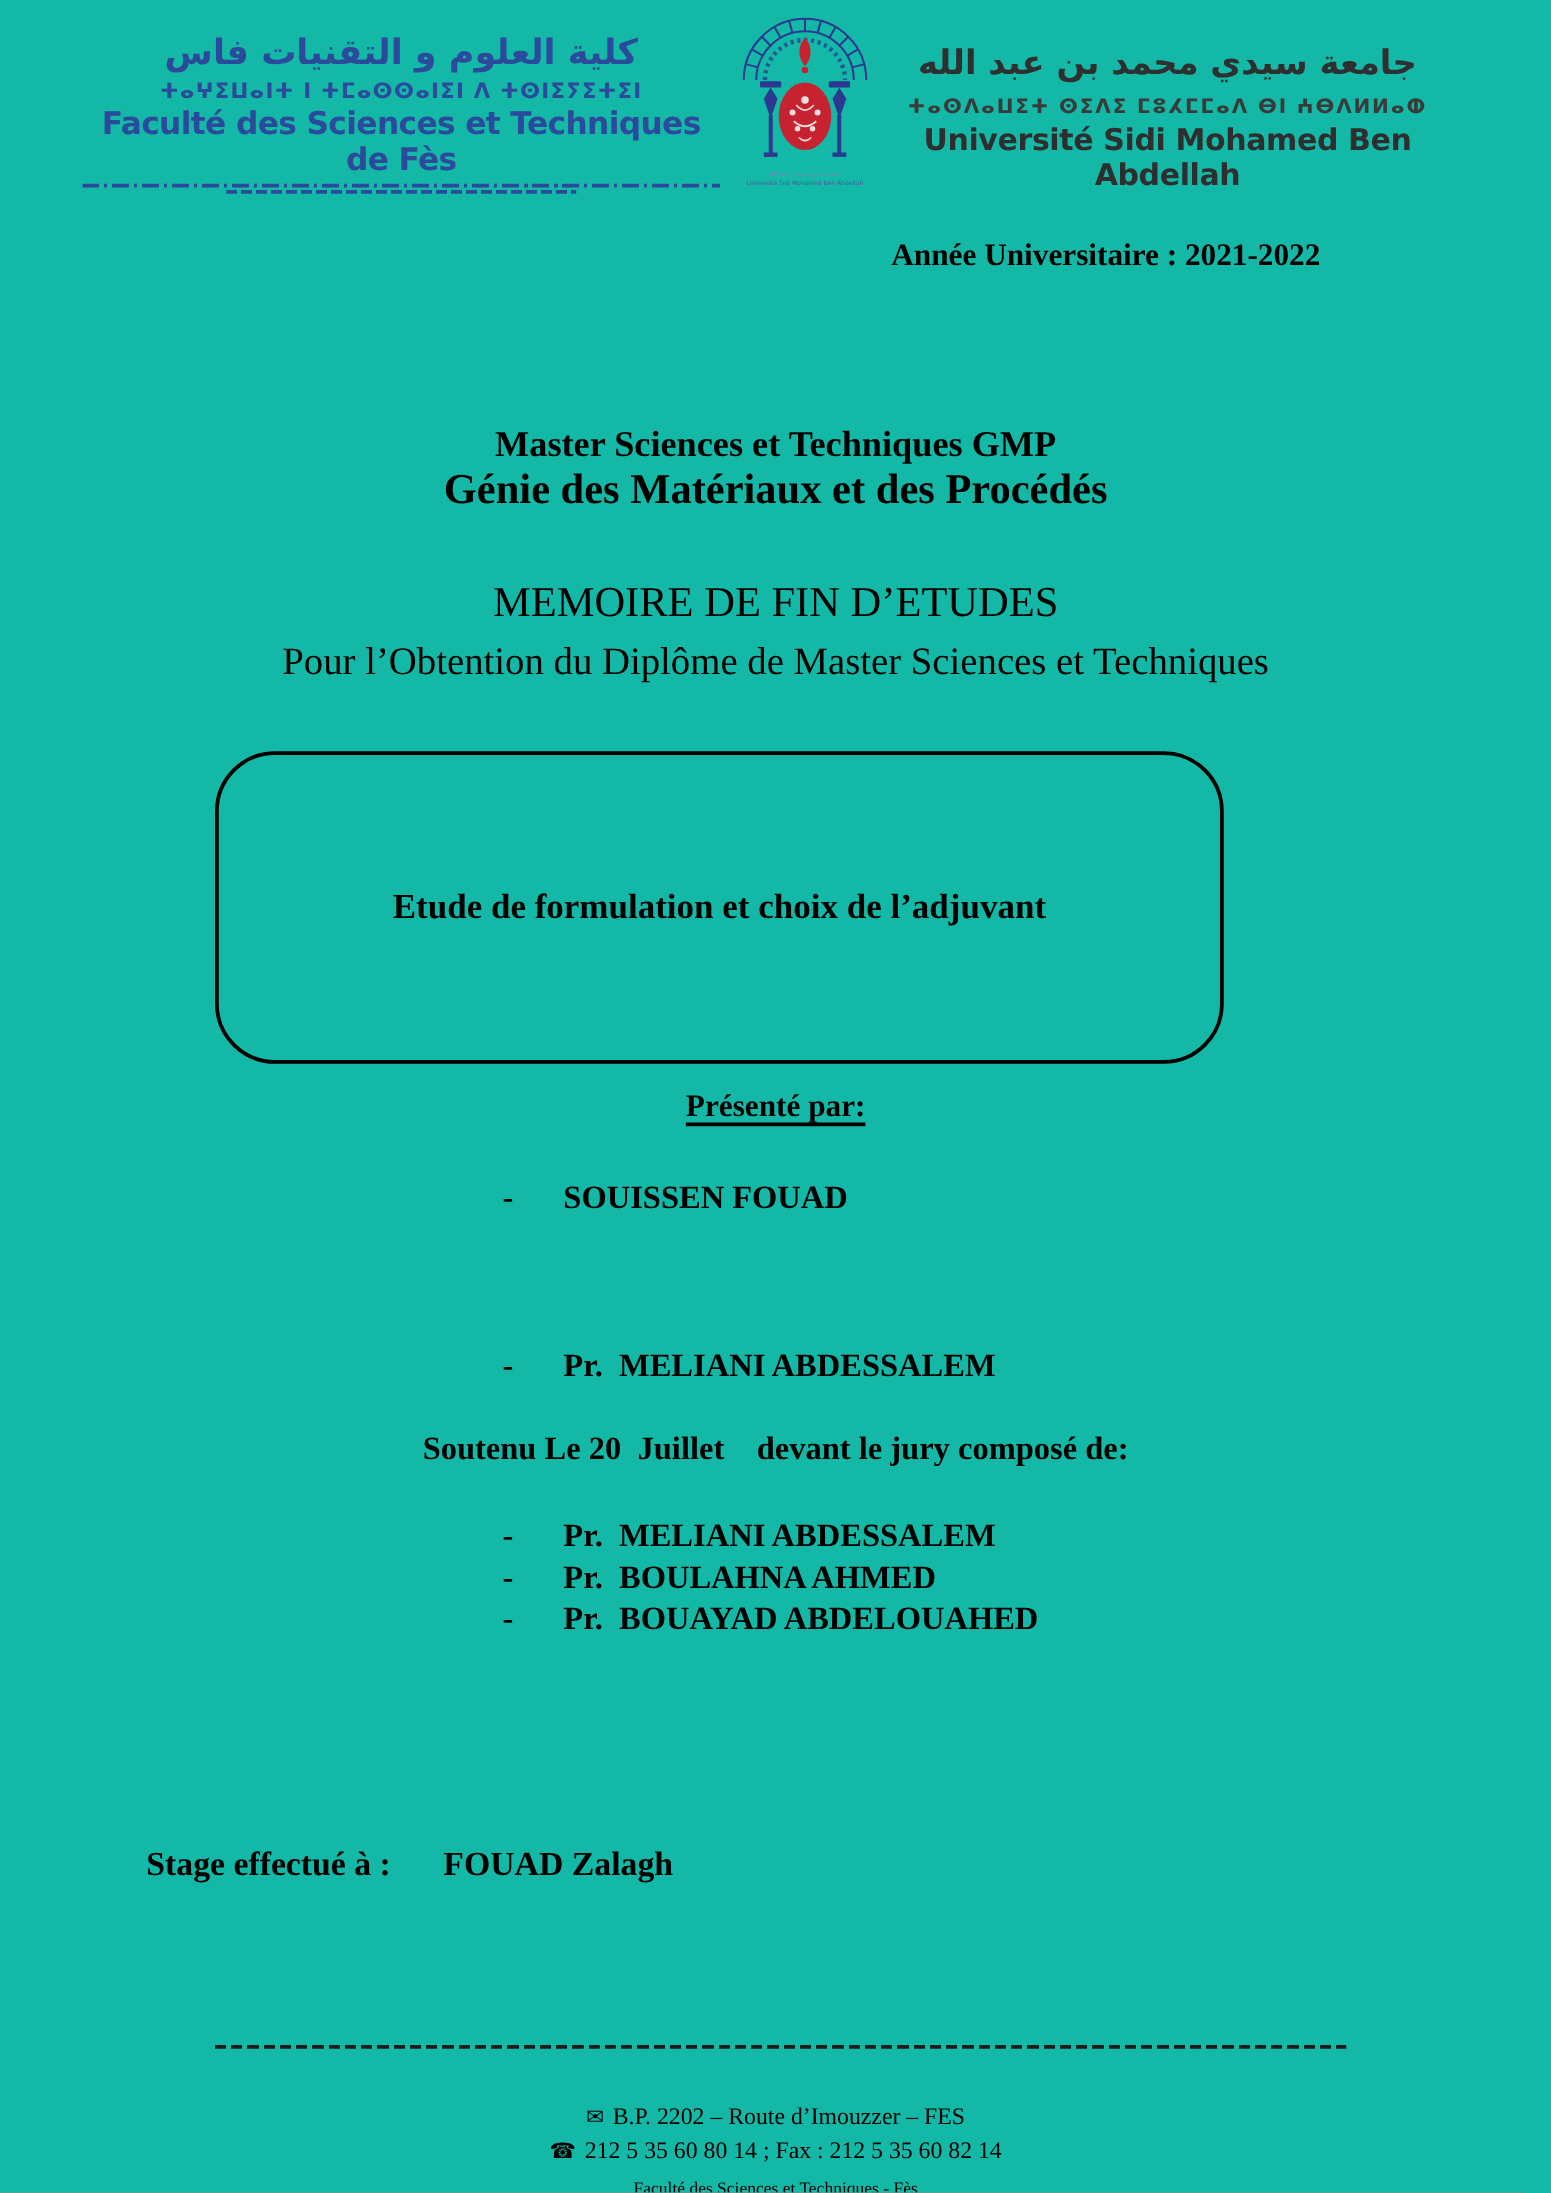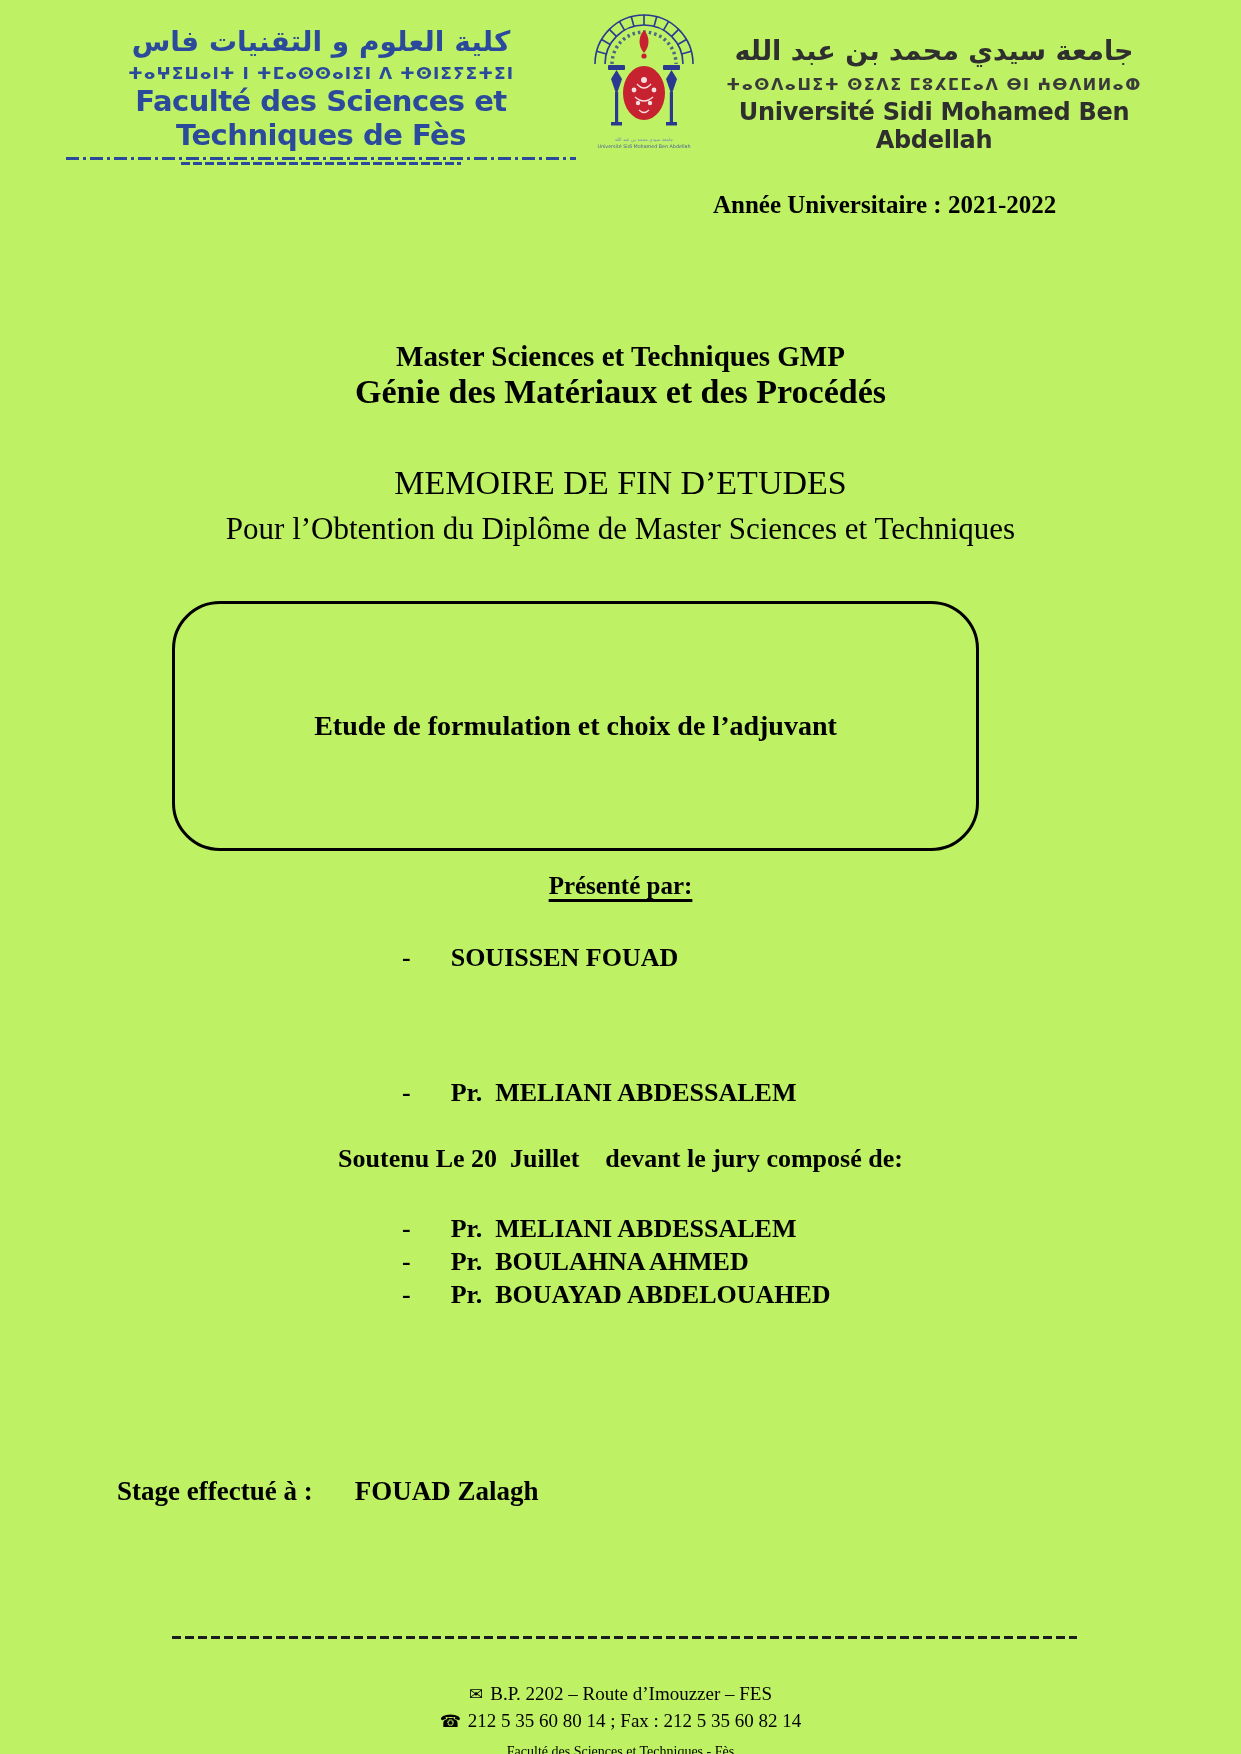--- a/index.html
+++ b/index.html
@@ -1,29 +1,29 @@
 <!DOCTYPE html>
 <html><head>
 <meta charset="utf-8">
 <style>
   html,body{margin:0;padding:0;background:#888;}
   #page{
-    position:relative;width:1241px;height:1754px;margin:0 auto;background:#bef264;
+    position:relative;width:1241px;height:1754px;margin:0 auto;background:#14b8a6;
     font-family:"Liberation Serif",serif;color:#000;overflow:hidden;
   }
   .abs{position:absolute;}
   .center{left:0;right:0;text-align:center;}
   .pre{white-space:pre;}
 
   
   .hdr-left{left:66px;top:24px;width:510px;text-align:center;color:#2b4a9c;
     font-family:"DejaVu Sans",sans-serif;}
   .hdr-left .ar{font-size:28px;font-weight:bold;line-height:1.25;direction:rtl;}
   .hdr-left .tif{font-size:17px;letter-spacing:1px;margin-top:4px;font-weight:bold;}
-  .hdr-left .fr{font-size:29px;font-weight:bold;margin-top:1px;letter-spacing:-0.5px;}
+  .hdr-left .fr{font-size:25px;font-weight:bold;margin-top:1px;letter-spacing:-0.5px;}
   .dashdot{height:3px;margin-top:5px;
     background-image:repeating-linear-gradient(90deg,#2b4a9c 0 13px,transparent 13px 17px,#2b4a9c 17px 20px,transparent 20px 24px);}
   .dashdot2{width:55%;height:3px;margin:2px auto 0;
     background-image:repeating-linear-gradient(90deg,#2b4a9c 0 9px,transparent 9px 12px);}
 
   .logo-wrap{left:584px;top:2px;width:120px;height:150px;}
 
   .hdr-right{left:700px;top:34px;width:468px;text-align:center;color:#3a3a3a;
     font-family:"DejaVu Sans",sans-serif;}
   .hdr-right .ar{font-size:27px;font-weight:bold;line-height:1.25;direction:rtl;color:#2f2f2f;}

